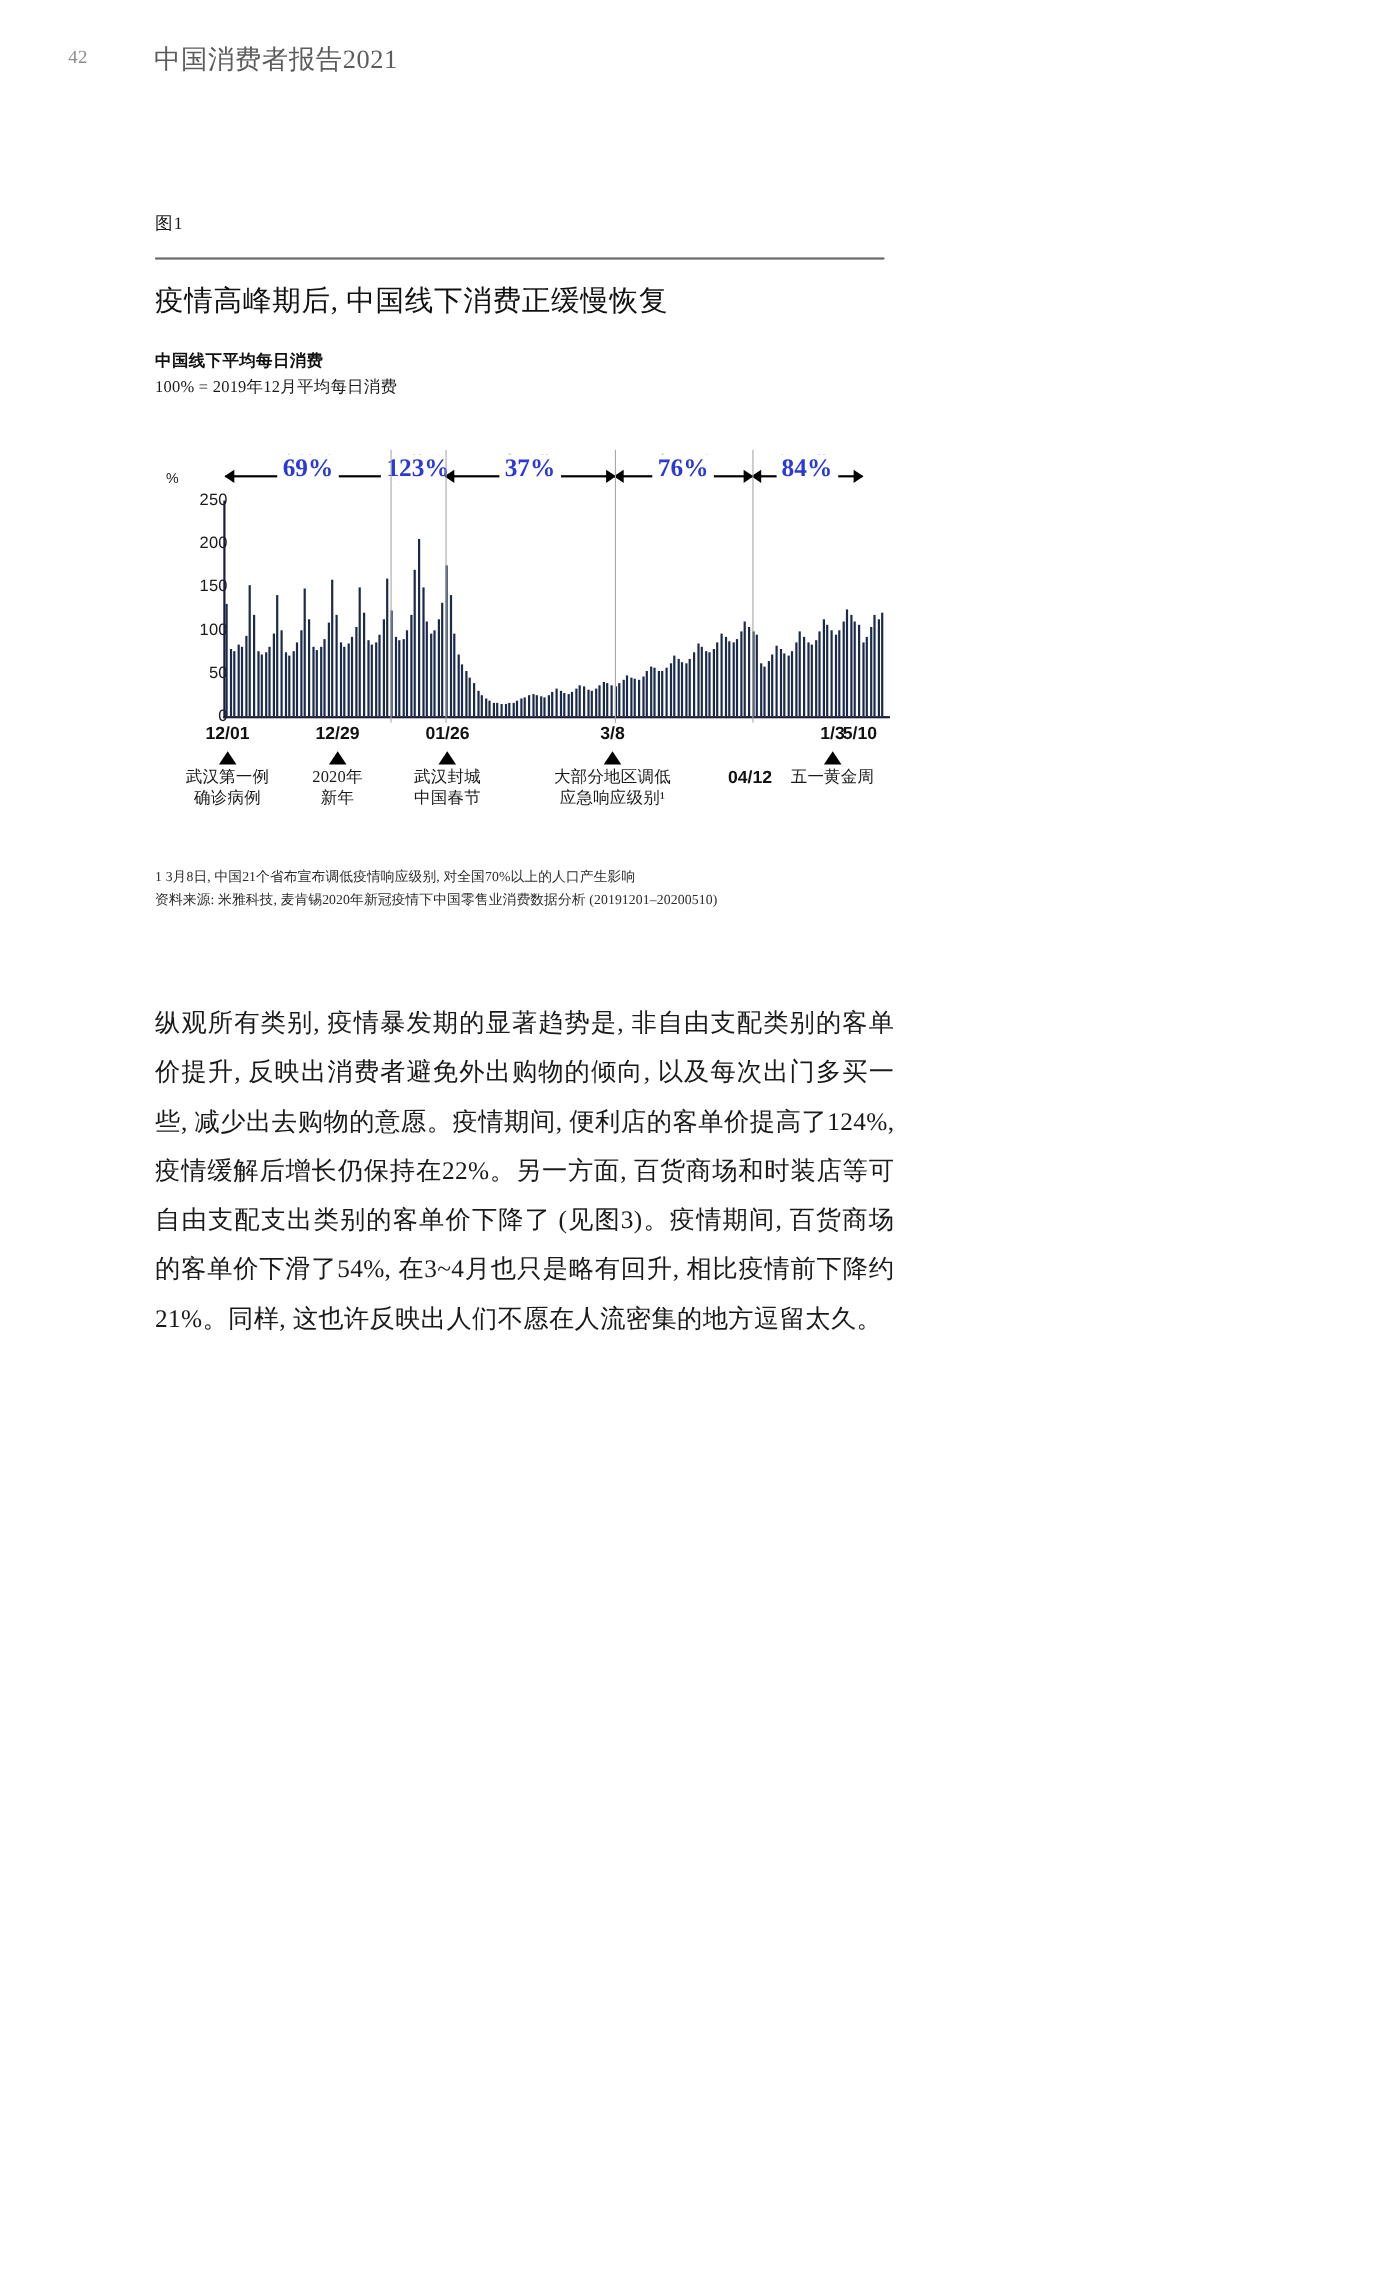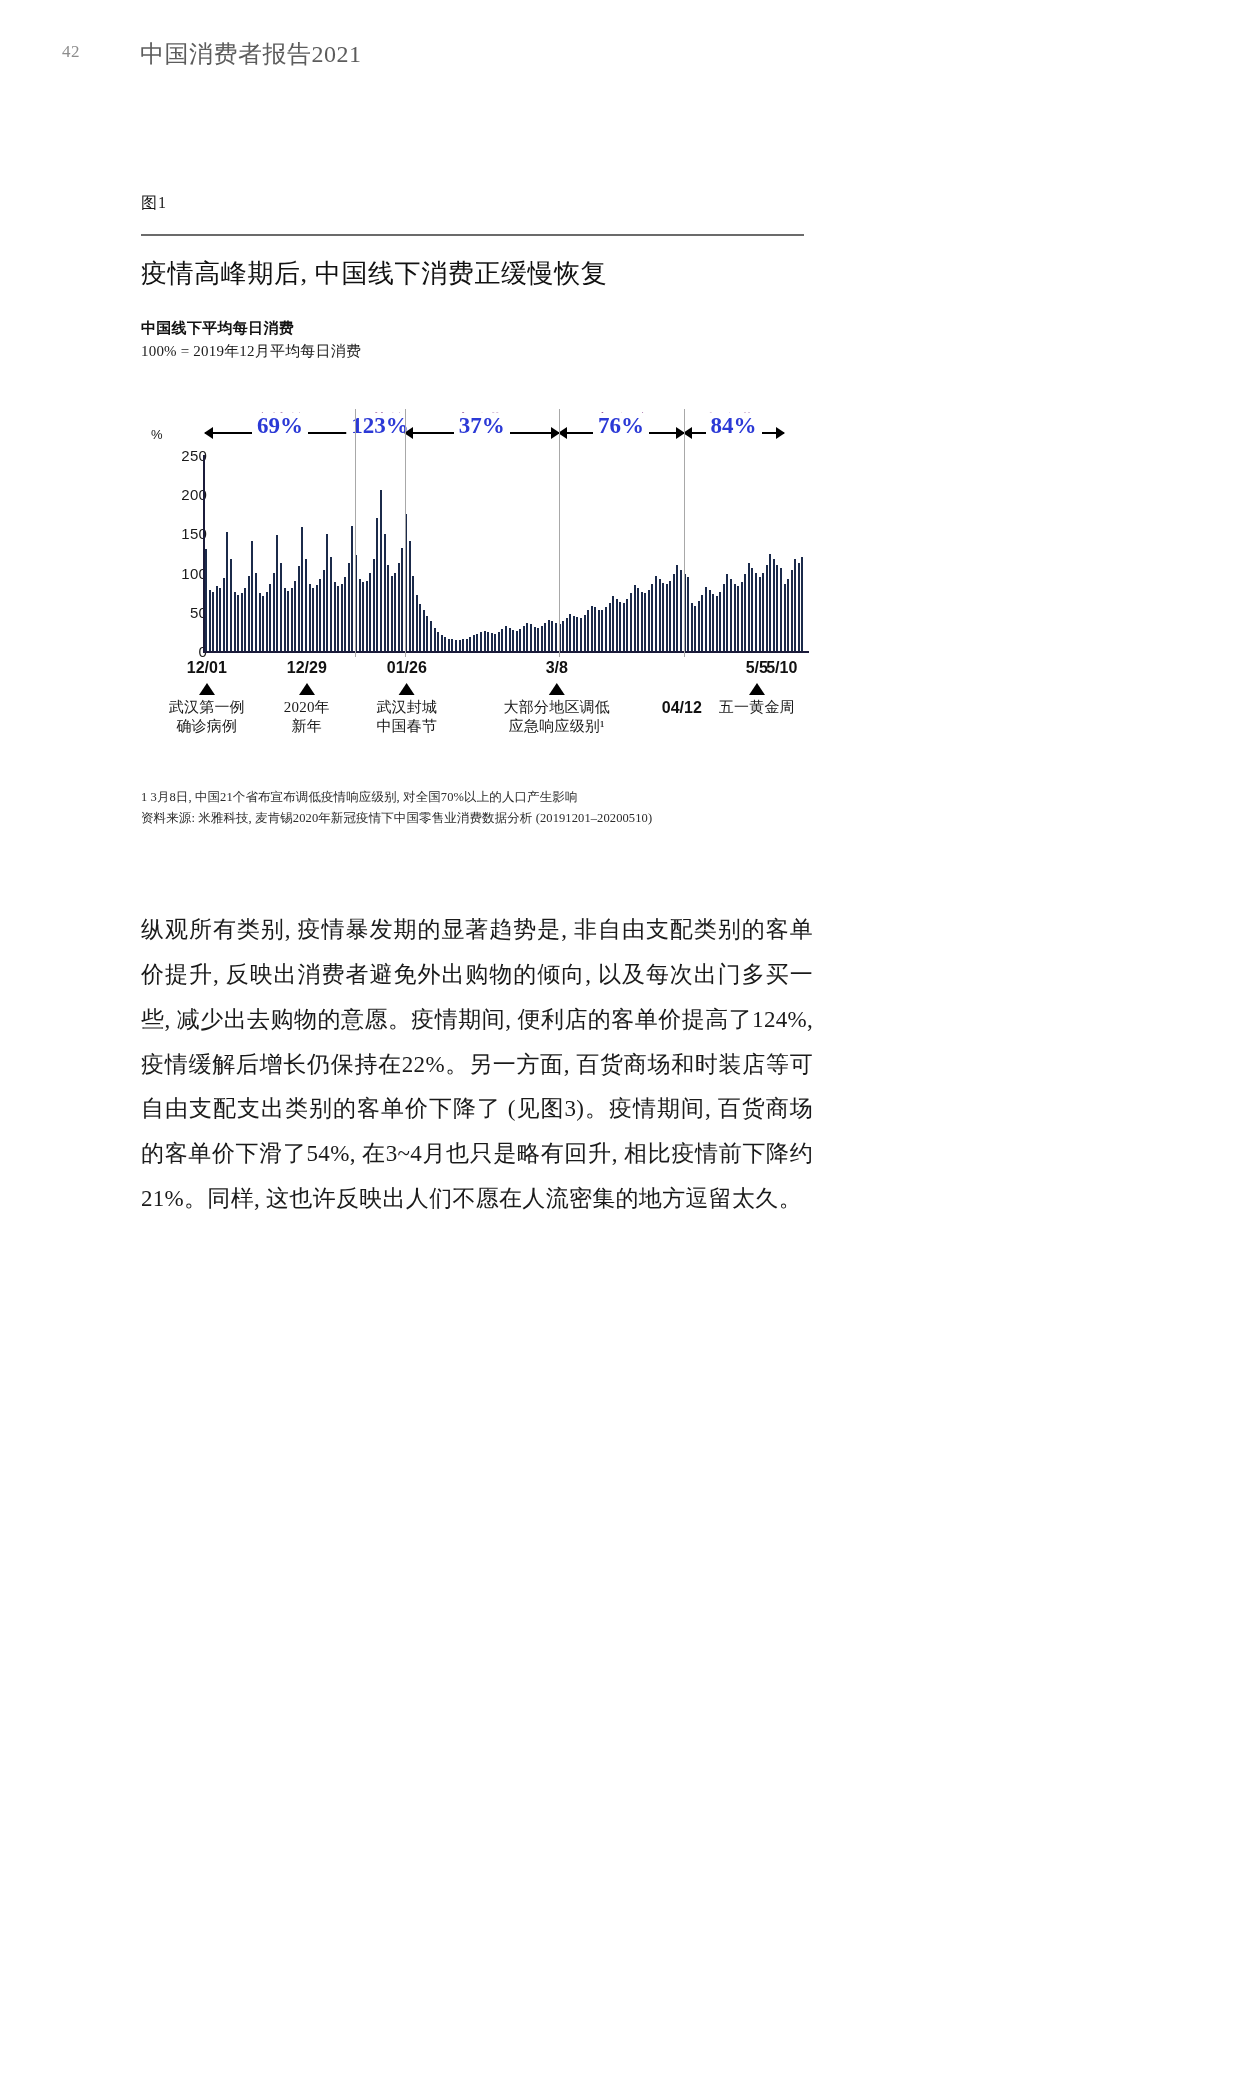--- a/index.html
+++ b/index.html
@@ -350,21 +350,21 @@
             <div class="bar" style="left: 596.429px; width: 1.96429px; height: 94.08px;"></div>
           </div>
       </div>
 
       <div class="xticks" id="xticks">
           <div class="xtick" style="left: 65.7857px;">12/01</div>
           <div class="xtick" style="left: 165.786px;">12/29</div>
           <div class="xtick" style="left: 265.786px;">01/26</div>
           <div class="xtick" style="left: 415.786px;">3/8</div>
           <div class="xtick" style="left: 540.786px; margin-top: 40px;">04/12</div>
-          <div class="xtick" style="left: 615.786px;">5/5</div>
+          <div class="xtick" style="left: 615.786px;">1/3</div>
           <div class="xtick" style="left: 640.786px;">5/10</div>
         </div>
       <div class="events" id="events">
           <div class="event" style="left: 65.7857px;">
             <div class="tri"></div>
             <div class="etext">武汉第一例</div>
             <div class="etext">确诊病例</div>
           </div>
           <div class="event" style="left: 165.786px;">
             <div class="tri"></div>

